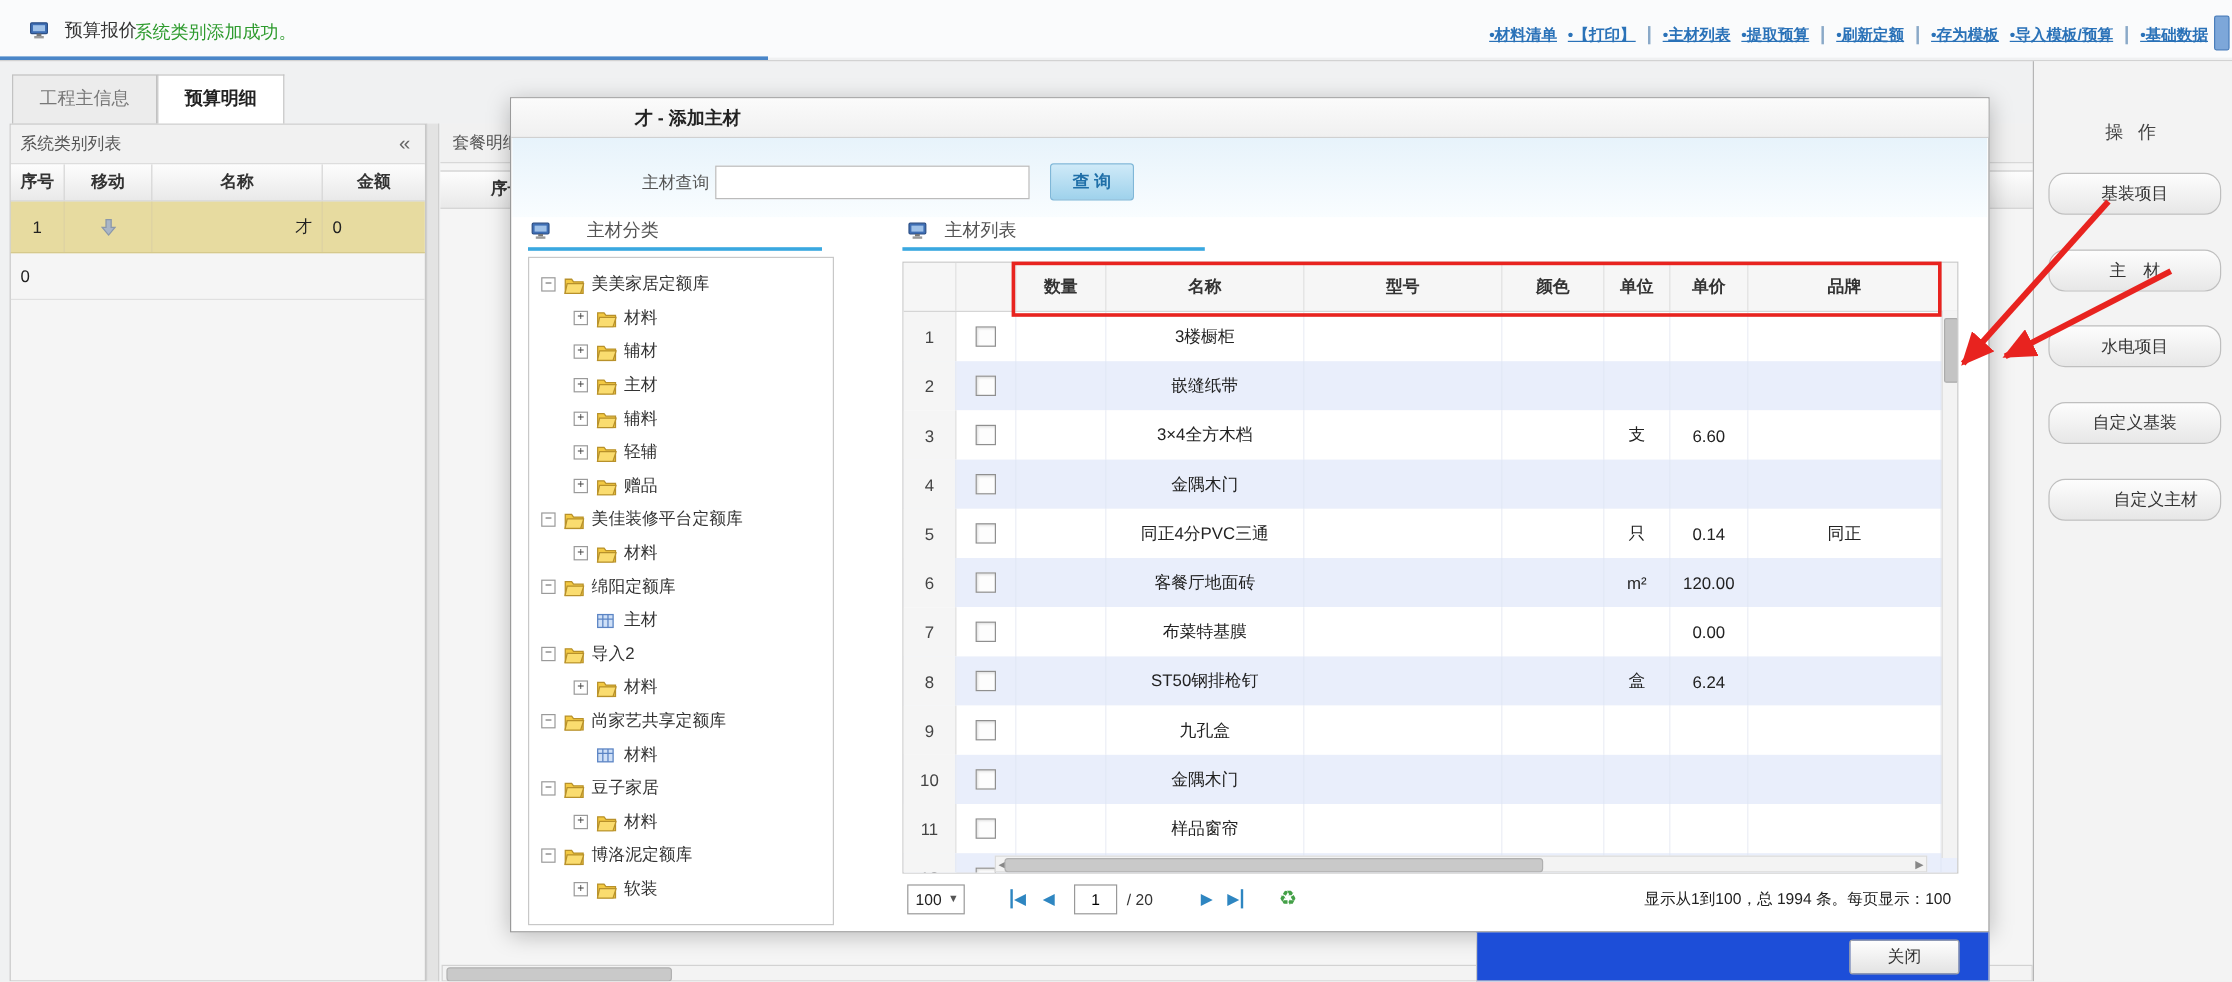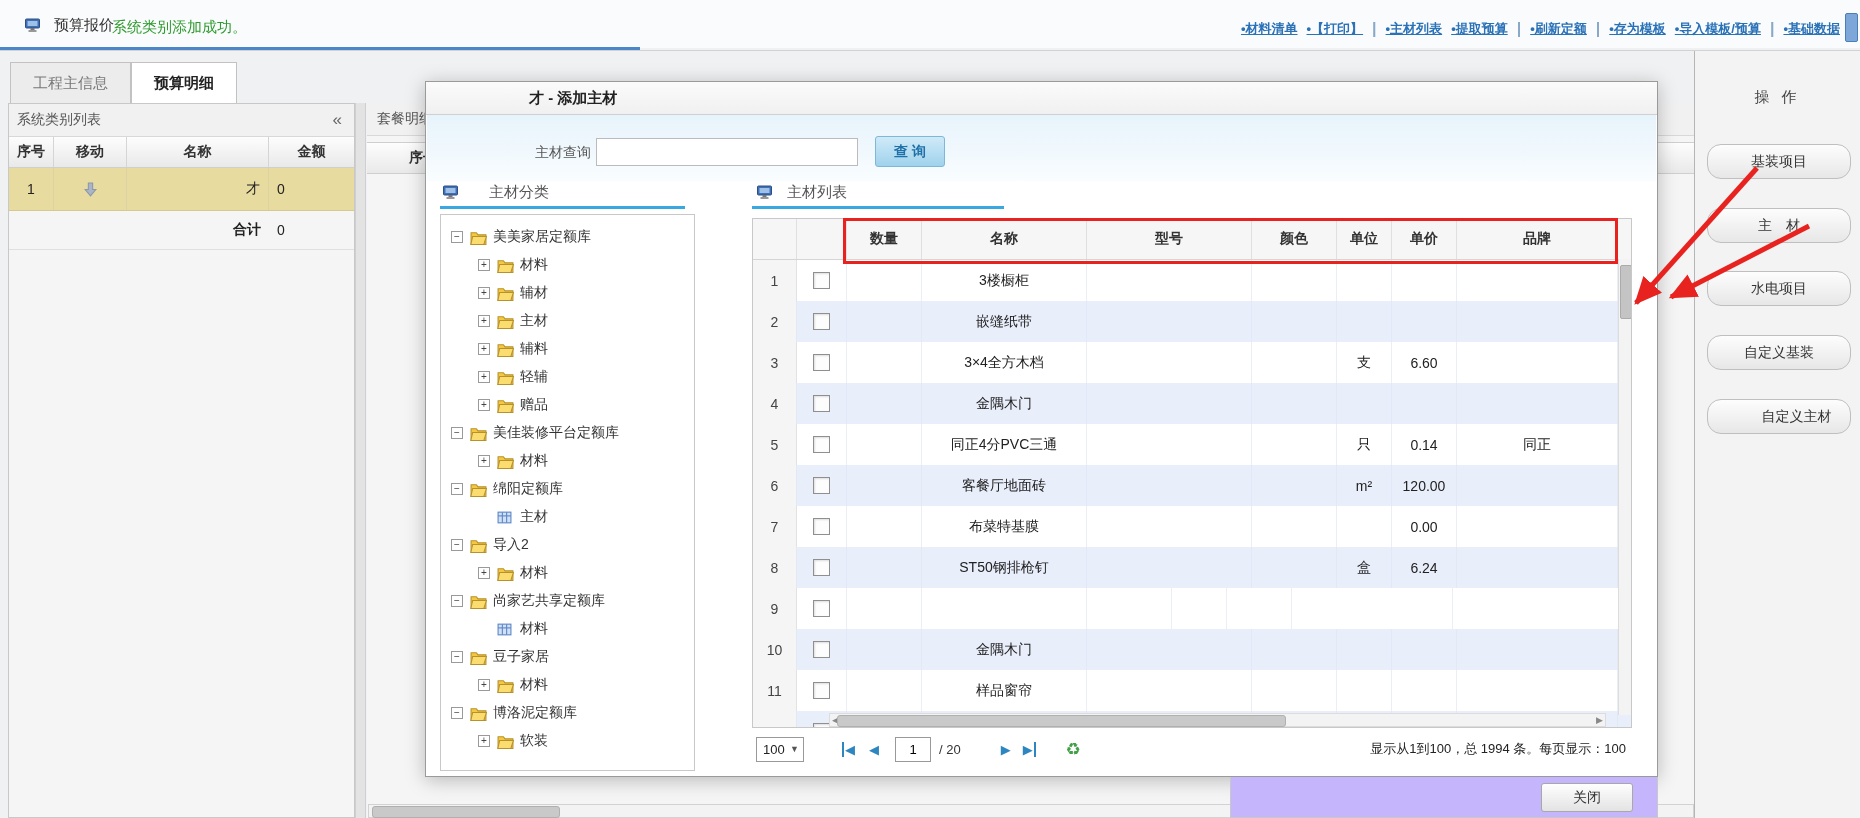--- a/index.html
+++ b/index.html
@@ -36,21 +36,21 @@
   .splitter{position:absolute;left:355px;top:103px;width:11px;height:715px;background:#e3e3e3;border-left:1px solid #cfcfcf;border-right:1px solid #cfcfcf;box-sizing:border-box;cursor:col-resize;}
 
   
   .mid-panel{position:absolute;left:367px;top:103px;width:1327px;height:715px;background:#f5f5f5;}
   .mid-head{height:32px;background:#f1f1f1;border-bottom:1px solid #d8d8d8;display:flex;align-items:center;padding-left:10px;font-size:14px;color:#555;}
   .mid-cols{margin-top:6px;height:30px;background:linear-gradient(#fdfdfd,#e9e9e9);border-top:1px solid #cfcfcf;border-bottom:1px solid #cfcfcf;display:flex;align-items:center;padding-left:42px;font-size:14px;font-weight:bold;color:#333;}
 
   
   .ops-divider{position:absolute;left:1694px;top:51px;width:1px;height:767px;background:#b5b5b5;}
   .ops-panel{position:absolute;left:1695px;top:51px;width:165px;height:767px;background:#f3f3f3;}
-  .ops-title{position:absolute;left:0;top:37px;width:165px;text-align:center;font-size:15px;color:#444;letter-spacing:4px;}
+  .ops-title{position:absolute;left:0;top:50px;width:165px;text-align:center;font-size:15px;color:#444;letter-spacing:4px;}
   .ops-btn{position:absolute;left:12px;width:144px;height:35px;background:linear-gradient(#fdfdfd,#e7e7e7);border:1px solid #bfbfbf;border-radius:14px;font-size:14px;color:#333;display:flex;align-items:center;justify-content:center;cursor:pointer;box-sizing:border-box;}
 
   
   .page-hscroll{position:absolute;left:368px;top:804px;width:1326px;height:14px;background:#f3f3f3;border:1px solid #d2d2d2;box-sizing:border-box;}
   .page-hthumb{position:absolute;left:3px;top:1px;width:186px;height:10px;background:#c9c9c9;border:1px solid #b0b0b0;border-radius:3px;cursor:grab;}
 
   
   .dialog{position:absolute;left:425px;top:81px;width:1233px;height:696px;background:#fff;border:1px solid #9a9a9a;box-shadow:0 3px 18px rgba(0,0,0,.25);box-sizing:border-box;z-index:10;}
   .dlg-title{height:32px;background:linear-gradient(#fbfbfb,#f0f0f0);border-bottom:1px solid #d0d0d0;display:flex;align-items:center;padding-left:103px;font-size:15px;font-weight:bold;color:#222;}
   .dlg-searchstrip{position:absolute;left:1px;top:33px;width:1229px;height:66px;background:linear-gradient(#e7f3fb,#f9fdff);}
@@ -86,21 +86,21 @@
   .psel{margin-left:4px;width:48px;height:25px;border:1px solid #999;background:#fff;display:flex;align-items:center;justify-content:space-between;padding:0 4px 0 6px;font-size:13px;color:#222;cursor:pointer;box-sizing:border-box;}
   .psel .car{font-size:9px;color:#555;}
   .pnav{color:#2e86c1;font-size:13px;font-weight:bold;cursor:pointer;}
   .pnav.bar-l{border-left:2px solid #2e86c1;padding-left:1px;}
   .pnav.bar-r{border-right:2px solid #2e86c1;padding-right:1px;}
   .pinput{width:30px;height:21px;border:1px solid #999;text-align:center;font-size:13px;}
   .plabel{font-size:13px;color:#333;}
   .prefresh{color:#43a047;font-size:17px;cursor:pointer;}
   .pinfo{margin-left:auto;margin-right:6px;font-size:13px;color:#222;}
 
-  .dlg-footer{position:absolute;left:1230px;top:777px;width:428px;height:41px;background:#c4b5fd;border:1px solid #c8c8c8;border-top:none;box-sizing:border-box;z-index:11;}
+  .dlg-footer{position:absolute;left:1230px;top:777px;width:428px;height:41px;background:#1d4ed8;border:1px solid #c8c8c8;border-top:none;box-sizing:border-box;z-index:11;}
   .close-btn{position:absolute;right:24px;top:6px;width:92px;height:29px;background:linear-gradient(#fefefe,#e3e3e3);border:1px solid #a8a8a8;border-radius:3px;font-size:14px;color:#333;cursor:pointer;}
 
   
   .red-rect{position:absolute;left:843px;top:218px;width:769px;height:40px;border:3px solid #e8231f;z-index:40;pointer-events:none;}
   .anno-svg{position:absolute;left:0;top:0;width:1860px;height:818px;z-index:41;pointer-events:none;}
 </style>
 </head>
 <body>
 
 <div id="page">
@@ -155,21 +155,20 @@
       <div class="lp-cell" style="width:45px;justify-content:center;">1</div>
       <div class="lp-cell" style="width:73px;justify-content:center;">
           <svg viewBox="0 0 12 14" width="13" height="15">
             <path d="M4 1 h4 v6 h3 L6 13 L1 7 h3 z" fill="#aab6c6" stroke="#8b98aa"></path>
           </svg>
         </div>
       <div class="lp-cell" style="width:142px;justify-content:flex-end;padding-right:8px;">才</div>
       <div class="lp-cell" style="width:85px;padding-left:8px;border-right:none;">0</div>
     </div>
     <div class="lp-total">
-      <div class="lp-tcell" style="width:260px;justify-content:flex-end;padding-right:8px;font-weight:bold;">合计</div>
       <div class="lp-tcell" style="width:85px;padding-left:8px;">0</div>
     </div>
 
   </div>
 
   <div class="splitter"></div>
 
   <div class="mid-panel">
     <div class="mid-head">
         <span>套餐明细</span>
@@ -498,20 +497,21 @@
             <div class="td" style="width: 55px;">盒</div>
             <div class="td" style="width: 65px;">6.24</div>
             <div class="td" style="width: 161px;"></div>
           </div>
           <div class="trow">
             <div class="td numcell" style="width: 44px;">9</div>
             <div class="td" style="width: 50px;">
               <div class="cb"></div>
             </div>
             <div class="td" style="width: 75px;"></div>
+            <div class="td" style="width: 165px;">九孔盒</div>
             <div class="td" style="width: 165px;"></div>
             <div class="td" style="width: 85px;"></div>
             <div class="td" style="width: 55px;"></div>
             <div class="td" style="width: 65px;"></div>
             <div class="td" style="width: 161px;"></div>
           </div>
           <div class="trow alt">
             <div class="td numcell" style="width: 44px;">10</div>
             <div class="td" style="width: 50px;">
               <div class="cb"></div>

